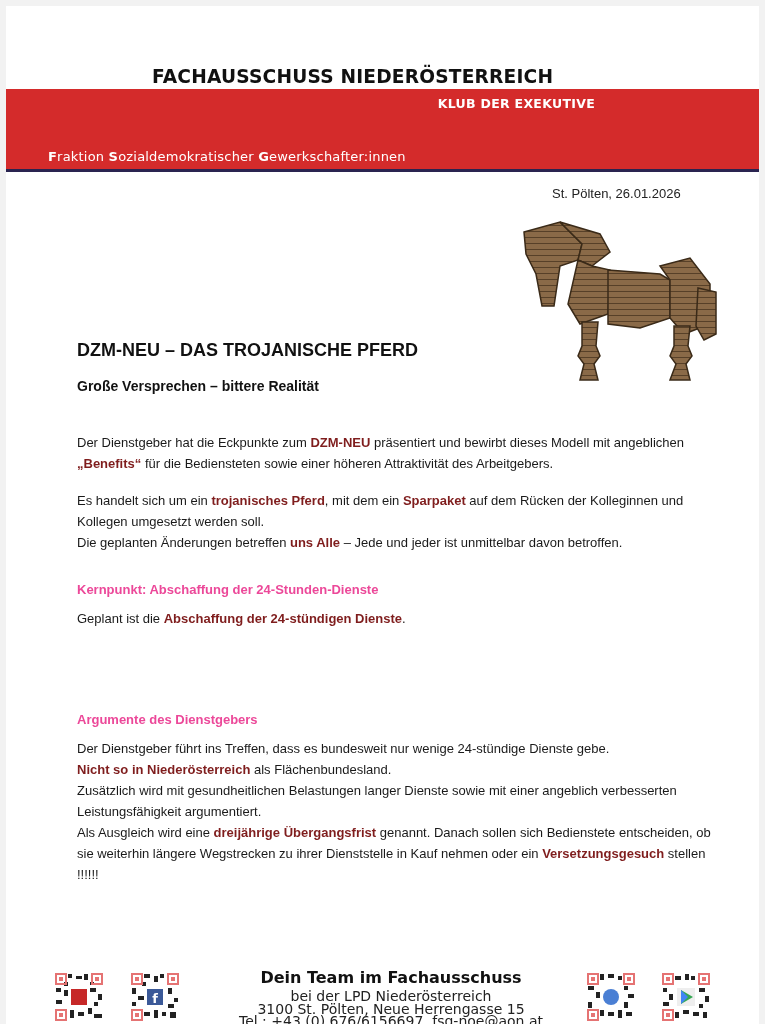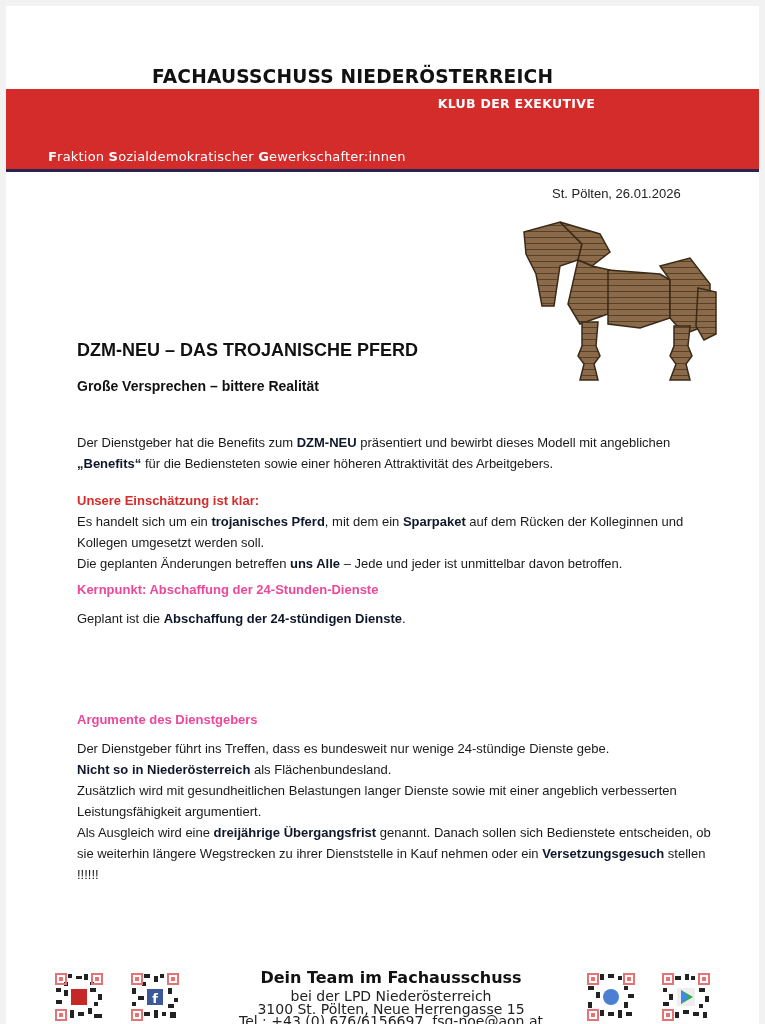--- a/index.html
+++ b/index.html
@@ -73,21 +73,21 @@
     font-size: 18px; font-weight: bold; color: #111;
   }
   .doc-subtitle {
     position: absolute; left: 71px; top: 372px;
     font-size: 14px; font-weight: bold; color: #111;
   }
   .para {
     position: absolute; left: 71px; width: 640px;
     font-size: 13px; line-height: 21px; color: #1a1a1a;
   }
-  .para b { font-weight: bold; color: #0f172a; }
+  .para b { font-weight: bold; color: #7f1d1d; }
   .red { color: #d42b2b; font-weight: bold; }
   .sect { font-weight: bold; font-size: 13px; color: #ec4899; }
   
   .qr {
     position: absolute; width: 50px; height: 50px; top: 966px;
   }
   .footer-title {
     position: absolute; left: 230px; top: 962px; width: 310px; text-align: center;
     font-family: "DejaVu Sans", sans-serif; font-weight: bold; font-size: 16px; color: #111;
   }
@@ -133,24 +133,23 @@
 
       <polygon points="62,108 78,108 76,132 80,142 74,150 78,166 60,166 64,150 58,142 62,132"></polygon>
 
       <polygon points="154,112 170,112 168,132 172,142 166,150 170,166 150,166 156,150 150,142 154,132"></polygon>
     </g>
   </svg>
 
   <div class="doc-title">DZM-NEU – DAS TROJANISCHE PFERD</div>
   <div class="doc-subtitle">Große Versprechen – bittere Realität</div>
 
-  <div class="para" style="top:426px;"><span>Der Dienstgeber hat die Benefits zum </span><b>DZM-NEU</b><span> präsentiert und bewirbt dieses Modell mit angeblichen </span><b>„Benefits“</b><span> für die Bediensteten sowie einer höheren Attraktivität des Arbeitgebers.</span></div>
+  <div class="para" style="top:426px;"><span>Der Dienstgeber hat die Eckpunkte zum </span><b>DZM-NEU</b><span> präsentiert und bewirbt dieses Modell mit angeblichen </span><b>„Benefits“</b><span> für die Bediensteten sowie einer höheren Attraktivität des Arbeitgebers.</span></div>
 
   <div class="para" style="top:484px;">
-    <div class="red">Unsere Einschätzung ist klar:</div>
     <div><span>Es handelt sich um ein </span><b>trojanisches Pferd</b><span>, mit dem ein </span><b>Sparpaket</b><span> auf dem Rücken der Kolleginnen und Kollegen umgesetzt werden soll.</span></div>
     <div><span>Die geplanten Änderungen betreffen </span><b>uns Alle</b><span> – Jede und jeder ist unmittelbar davon betroffen.</span></div>
   </div>
 
   <div class="para sect" style="top:573px;">Kernpunkt: Abschaffung der 24-Stunden-Dienste</div>
   <div class="para" style="top:602px;">
     <div><span>Geplant ist die </span><b>Abschaffung der 24-stündigen Dienste</b><span>.</span></div>
   </div>
 
   <div class="para sect" style="top:703px;">Argumente des Dienstgebers</div>

